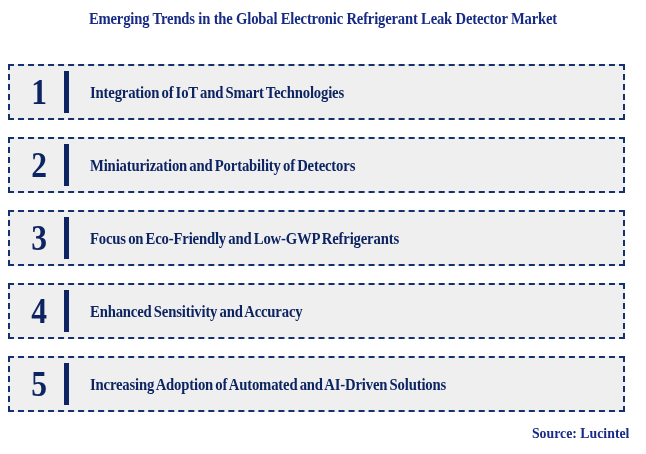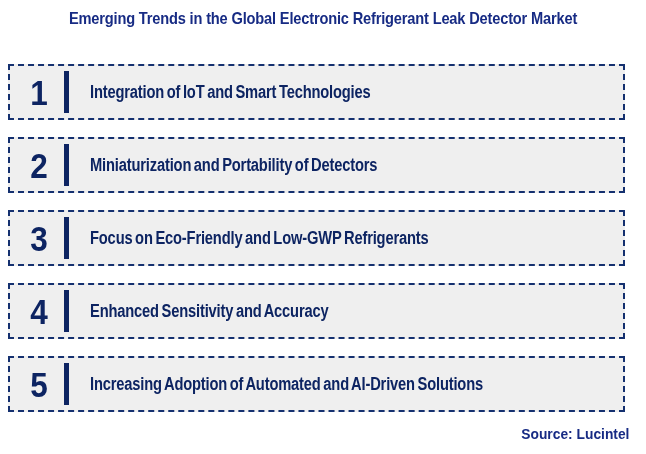--- a/index.html
+++ b/index.html
@@ -11,20 +11,21 @@
   }
   * { margin: 0; padding: 0; box-sizing: border-box; }
   html, body { background: #ffffff; }
   body { font-family: "Liberation Sans", sans-serif; }
   .page {
     position: relative;
     width: 646px;
     height: 454px;
     background: var(--page-bg);
     overflow: hidden;
+    font-family: Liberation Serif, serif;
   }
   .title {
     margin-top: 9px;
     width: 100%;
     text-align: center;
     font-size: 17px;
     font-weight: bold;
     color: var(--title-navy);
     transform: scaleX(0.86);
     transform-origin: 50% 50%;

